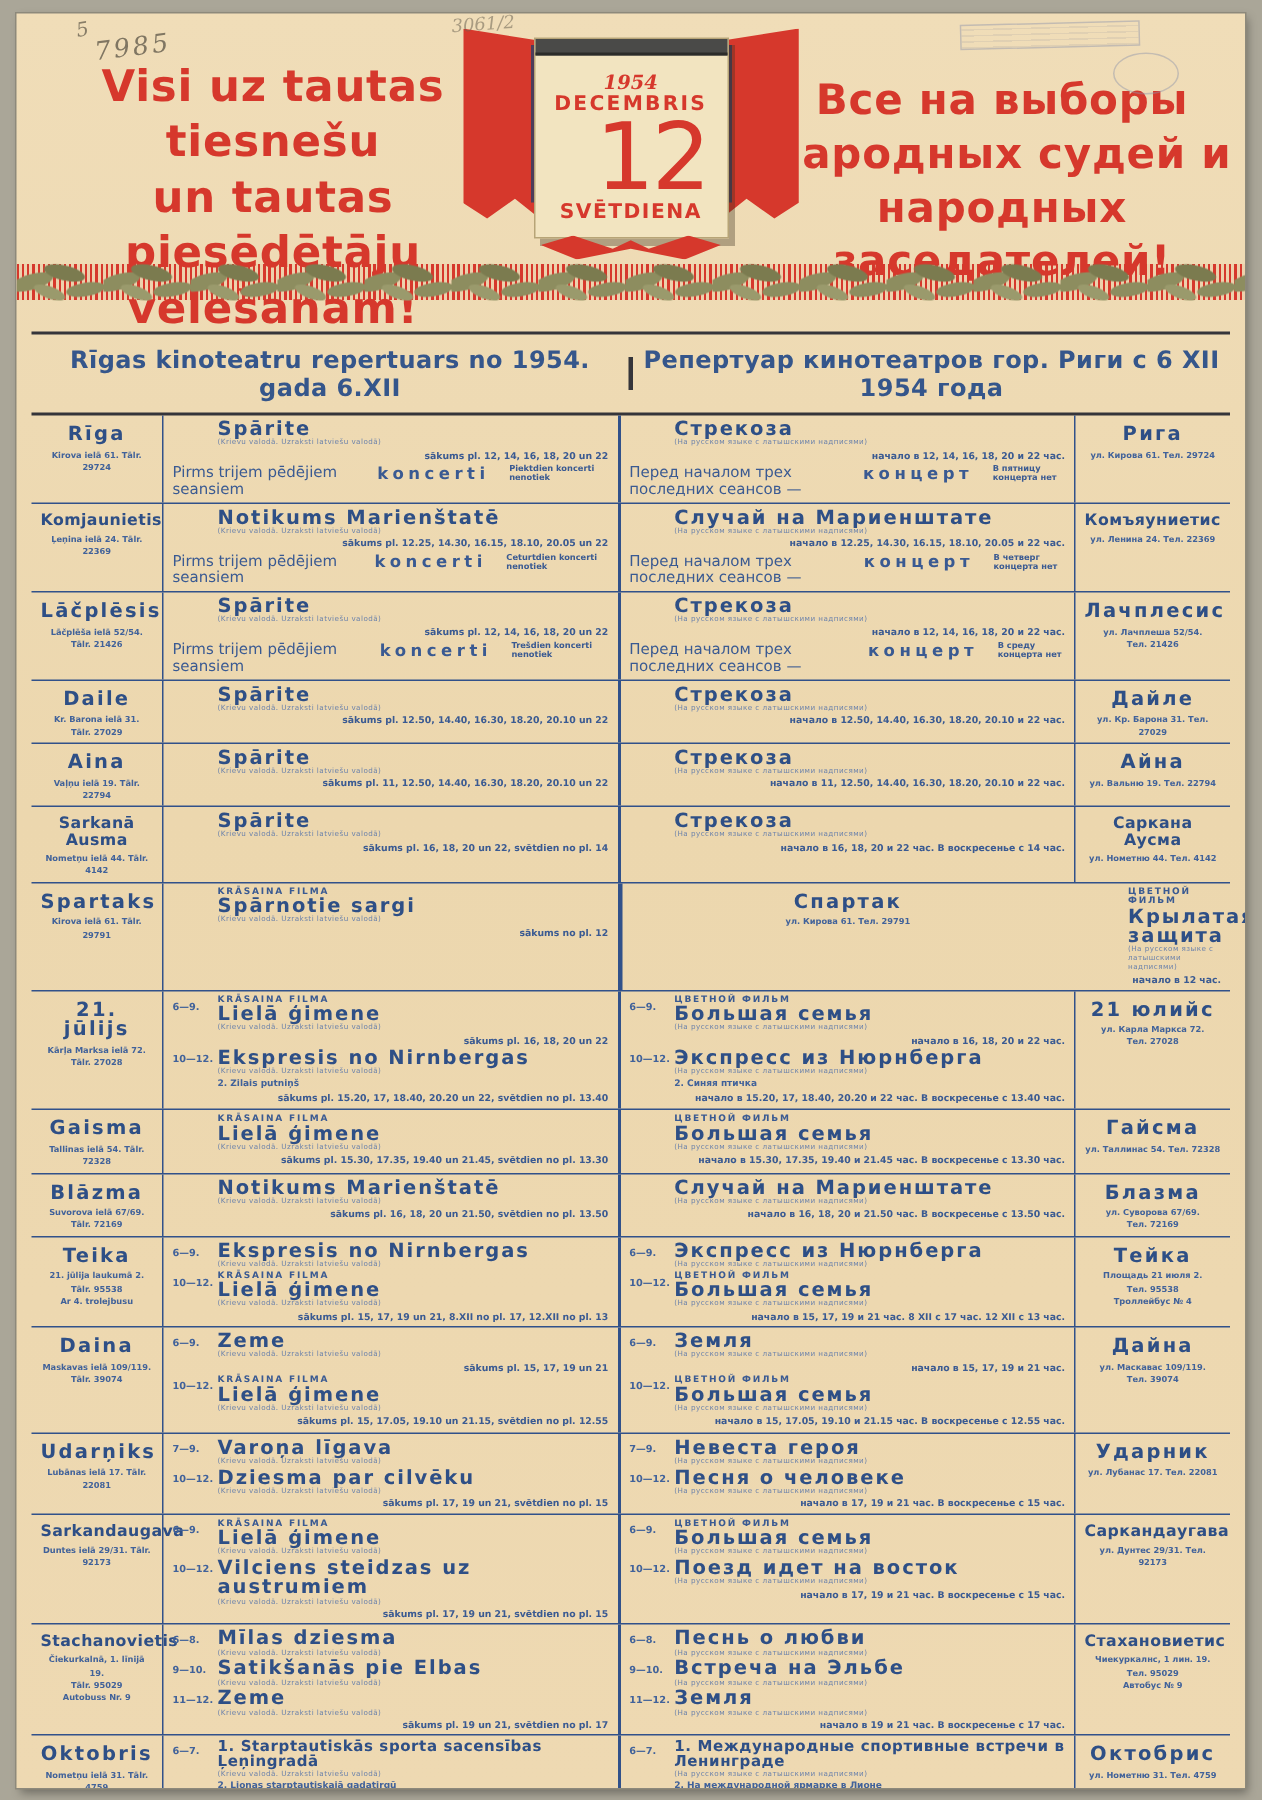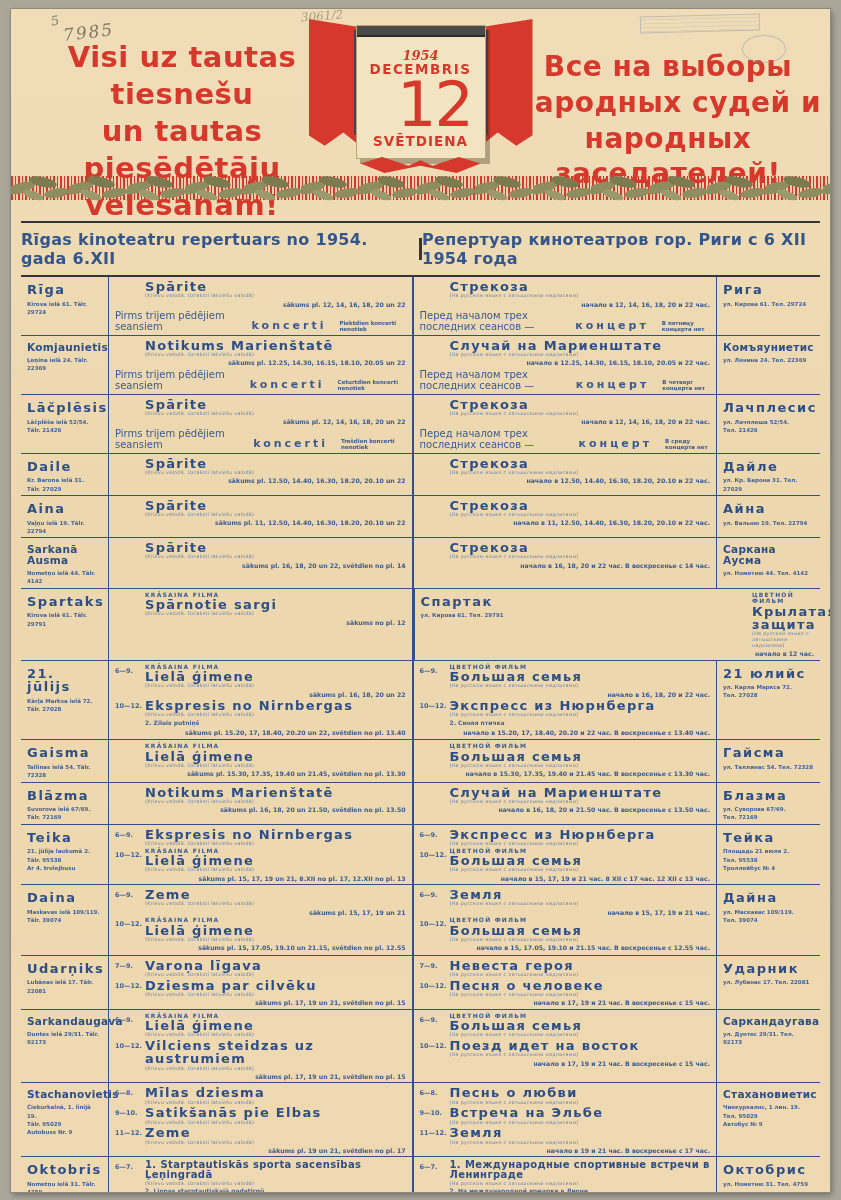--- a/index.html
+++ b/index.html
@@ -37,43 +37,43 @@
   .pencil.p0{left:40px;top:4px;font-size:13px;opacity:.8;transform:rotate(-10deg);}
   .pencil.p1{left:52px;top:13px;font-size:17px;opacity:.85;transform:rotate(-7deg);letter-spacing:2px;}
   .pencil.p2{left:290px;top:0px;font-size:12px;opacity:.55;transform:rotate(-4deg);}
   .stamp{position:absolute;border:1px solid #8d94ab;opacity:.45;z-index:4;}
   .stamp.s1{right:70px;top:6px;width:118px;height:15px;transform:rotate(-1.5deg);
     background:repeating-linear-gradient(0deg,rgba(100,110,140,.25) 0 1px,transparent 1px 4px);}
   .stamp.s2{right:44px;top:26px;width:42px;height:26px;border-radius:50%;}
   
   .titlebar{margin:4px 10px 0 10px;border-top:2.5px solid #35353a;border-bottom:2.5px solid #35353a;
     display:grid;grid-template-columns:1fr 3px 1fr;align-items:center;padding:7px 0;}
-  .titlebar .tt{color:#35568b;font-size:16px;font-weight:bold;letter-spacing:.3px;}
+  .titlebar .tt{color:#35568b;font-size:16px;font-weight:bold;text-align:center;letter-spacing:.3px;}
   .titlebar .tdiv{background:#35353a;height:22px;}
   
   .table{margin:0 10px;border-bottom:3px solid #35353a;}
   .row{display:grid;grid-template-columns:88px 1fr 2px 1fr 104px;border-top:1.8px solid #31518a;}
   .row:first-child{border-top:none;}
   .cdiv{background:#31518a;}
   .cell{padding:2px 6px;position:relative;}
-  .cell.name{text-align:left;padding-top:6px;}
+  .cell.name{text-align:center;padding-top:6px;}
   .cell.name.left{border-right:1.5px solid #31518a;}
   .cell.name.right{border-left:1.5px solid #31518a;}
   .cin-name{font-weight:bold;font-size:13px;color:#2e4f86;letter-spacing:1.5px;line-height:1.05;}
   .cin-name.long{font-size:10.5px;letter-spacing:.3px;}
   .cin-addr{font-size:5.5px;font-weight:bold;color:#41629a;margin-top:3px;line-height:1.5;}
   .film{position:relative;padding-left:30px;margin:1px 0;}
   .film-dates{position:absolute;left:0;top:3px;font-size:6.5px;font-weight:bold;color:#41629a;}
   .film-label{font-size:6px;font-weight:bold;letter-spacing:1.2px;color:#3a5a92;line-height:1.1;}
   .film-title{font-weight:bold;font-size:13px;line-height:1.02;letter-spacing:1.3px;color:#2e4f86;}
   .film-title.small{font-size:10px;letter-spacing:.4px;}
   .film-sub{font-size:4.8px;color:#6d83ab;line-height:1.2;letter-spacing:.3px;}
   .film-side{font-size:6px;font-weight:bold;color:#41629a;white-space:pre-line;line-height:1.4;margin-top:1px;}
   .times{font-size:6.2px;font-weight:bold;color:#3a5a92;text-align:right;margin-top:1.5px;line-height:1.2;}
-  .extra{display:flex;align-items:flex-end;justify-content:center;gap:13px;color:#3a5a92;font-size:10px;margin:2px 0 1px 0;line-height:1.1;}
+  .extra{display:flex;align-items:flex-start;justify-content:center;gap:13px;color:#3a5a92;font-size:10px;margin:2px 0 1px 0;line-height:1.1;}
   .extra b{font-size:11px;letter-spacing:3px;}
   .extra .note{font-size:5.5px;font-weight:bold;}
 </style>
 </head>
 <body>
 
 <div class="poster">
 
   <div class="header">
     <div class="pencil p0">5</div>

